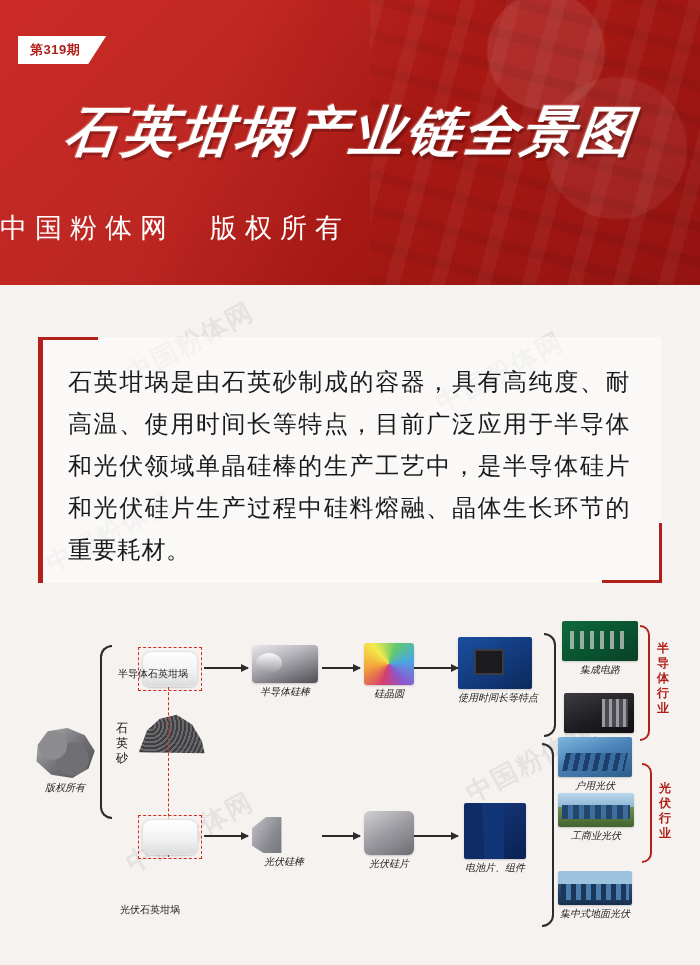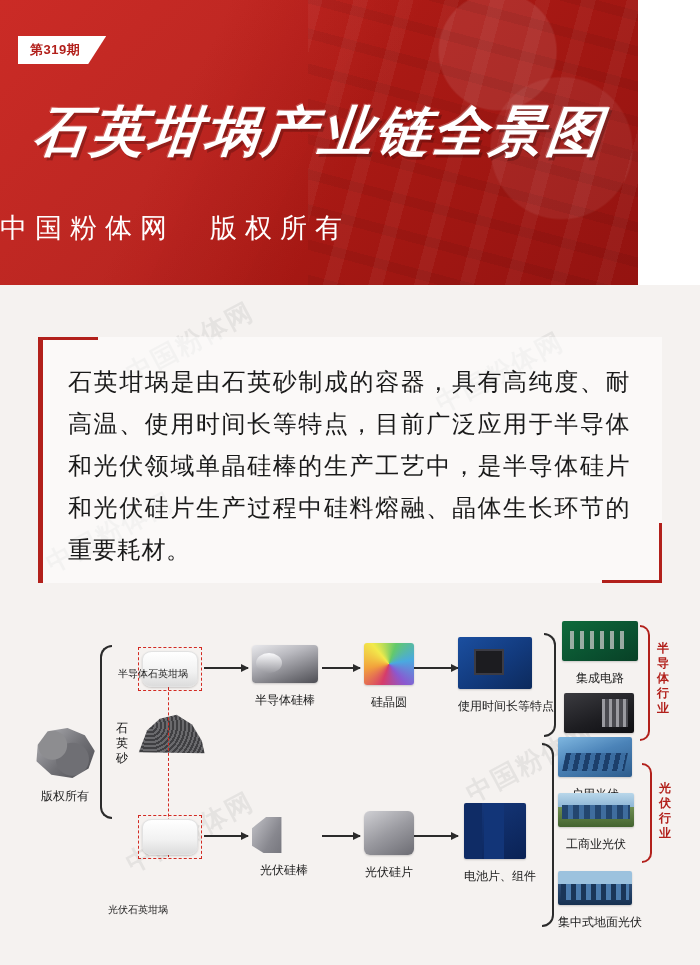--- a/index.html
+++ b/index.html
@@ -11,21 +11,21 @@
     width: 700px;
     height: 965px;
     font-family: "Liberation Sans", sans-serif;
     overflow: hidden;
     position: relative;
   }
 
   
   .header {
     position: relative;
-    width: 638px;
+    width: 700px;
     height: 285px;
     background: linear-gradient(135deg, #c8211c 0%, #b61c17 45%, #9c1511 100%);
     overflow: hidden;
   }
   .header-texture {
     position: absolute;
     inset: 0;
     background:
       radial-gradient(circle at 78% 18%, rgba(255,255,255,0.10) 0 58px, rgba(255,255,255,0) 60px),
       radial-gradient(circle at 88% 52%, rgba(255,255,255,0.07) 0 70px, rgba(255,255,255,0) 72px),
@@ -156,25 +156,26 @@
     left: 0;
     top: 330px;
     width: 700px;
     height: 350px;
   }
   .node {
     position: absolute;
     text-align: center;
   }
   .node .cap {
-    font-size: 12px;
+    font-size: 10px;
     color: #222;
-    margin-top: 11px;
+    margin-top: 2px;
     line-height: 13px;
     white-space: nowrap;
+    font-style: italic;
   }
   .thumb {
     border-radius: 2px;
     box-shadow: 0 1px 2px rgba(0,0,0,.18);
     position: relative;
     overflow: hidden;
   }
 
   
   .th-poly {
@@ -421,21 +422,21 @@
     <div class="dash-box" style="left:138px; top:32px; width:62px; height:42px;"></div>
     <div class="node" style="left:142px; top:36px;">
       <div class="thumb th-white"></div>
     </div>
     <div class="label-sm" style="left:118px; top:12px;">半导体石英坩埚</div>
 
     <div class="dash-box" style="left:138px; top:200px; width:62px; height:42px;"></div>
     <div class="node" style="left:142px; top:204px;">
       <div class="thumb th-white"></div>
     </div>
-    <div class="label-sm" style="left:108px; top:248px;">光伏石英坩埚</div>
+    <div class="label-sm" style="left:120px; top:248px;">光伏石英坩埚</div>
 
     <div class="arrow" style="left:204px; top:52px; width:44px;"></div>
     <div class="arrow" style="left:322px; top:52px; width:38px;"></div>
     <div class="arrow" style="left:414px; top:52px; width:44px;"></div>
 
     <div class="node" style="left:252px; top:30px;">
       <div class="thumb th-semi-rod"></div>
       <div class="cap">半导体硅棒</div>
     </div>
 

